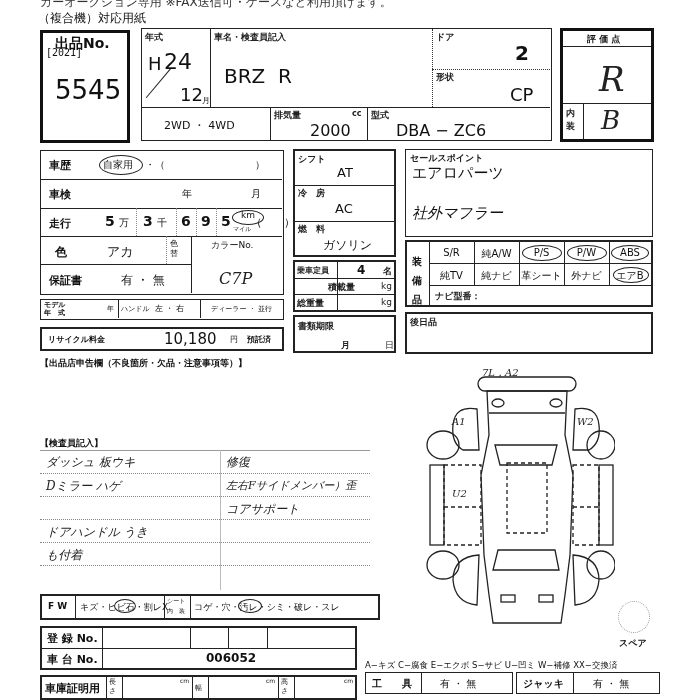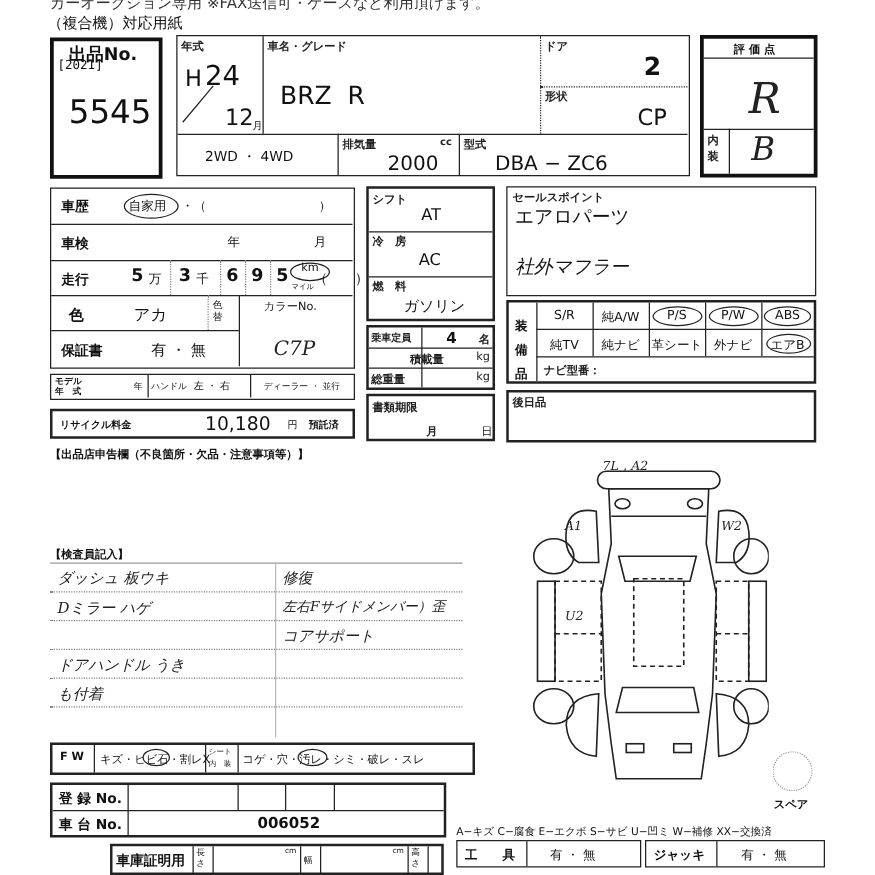--- a/index.html
+++ b/index.html
@@ -38,21 +38,21 @@
   <div class="vline" style="left:128px;top:78px;height:33px;"></div>
   <div class="vline" style="left:225px;top:78px;height:33px;"></div>
 
   <div class="lbl" style="left:3px;top:2px;">年式</div>
   <div class="val" style="left:6px;top:24px;font-size:18px;">H</div>
   <div class="val" style="left:22px;top:20px;font-size:22px;">24</div>
   <div class="abs" style="left:28px;top:40px;width:1px;height:38px;border-left:1px solid #222;transform:rotate(40deg);transform-origin:top;"></div>
   <div class="val" style="left:38px;top:55px;font-size:18px;">12</div>
   <div class="val" style="left:60px;top:66px;font-size:8px;">月</div>
 
-  <div class="lbl" style="left:72px;top:2px;">車名・グレード</div>
+  <div class="lbl" style="left:72px;top:2px;">車名・検査員記入</div>
   <div class="val" style="left:82px;top:35px;font-size:20px;white-space:pre;">BRZ  R</div>
 
   <div class="lbl" style="left:294px;top:2px;">ドア</div>
   <div class="val" style="left:373px;top:12px;font-size:20px;font-weight:bold;">2</div>
   <div class="lbl" style="left:294px;top:42px;">形状</div>
   <div class="val" style="left:368px;top:55px;font-size:18px;">CP</div>
 
   <div class="val" style="left:22px;top:89px;font-size:11px;">2WD ・ 4WD</div>
   <div class="lbl" style="left:132px;top:80px;">排気量</div>
   <div class="val" style="left:168px;top:92px;font-size:16px;">2000</div>
@@ -278,21 +278,21 @@
   <div class="hline" style="left:0;top:20px;width:313px;"></div>
   <div class="vline" style="left:60px;top:0;height:40px;"></div>
   <div class="vline" style="left:148px;top:0;height:20px;"></div>
   <div class="vline" style="left:186px;top:0;height:20px;"></div>
   <div class="vline" style="left:225px;top:0;height:20px;"></div>
   <div class="val" style="left:5px;top:3px;font-size:11px;font-weight:bold;">登 録 No.</div>
   <div class="val" style="left:5px;top:24px;font-size:11px;font-weight:bold;">車 台 No.</div>
   <div class="val" style="left:164px;top:23px;font-size:12px;font-weight:bold;">006052</div>
 </div>
 
-<div class="box" style="left:40px;top:675px;width:267px;height:25px;border-width:2px;margin-left:48px;">
+<div class="box" style="left:40px;top:675px;width:317px;height:25px;border-width:2px;">
   <div class="vline" style="left:64px;top:0;height:22px;"></div>
   <div class="vline" style="left:80px;top:0;height:22px;"></div>
   <div class="vline" style="left:150px;top:0;height:22px;"></div>
   <div class="vline" style="left:166px;top:0;height:22px;"></div>
   <div class="vline" style="left:236px;top:0;height:22px;"></div>
   <div class="vline" style="left:252px;top:0;height:22px;"></div>
   <div class="val" style="left:3px;top:4px;font-size:11px;font-weight:bold;">車庫証明用</div>
   <div class="val" style="left:67px;top:1px;font-size:7px;width:9px;white-space:normal;line-height:9px;">長さ</div>
   <div class="val" style="left:138px;top:0px;font-size:6px;">cm</div>
   <div class="val" style="left:153px;top:6px;font-size:7px;">幅</div>

